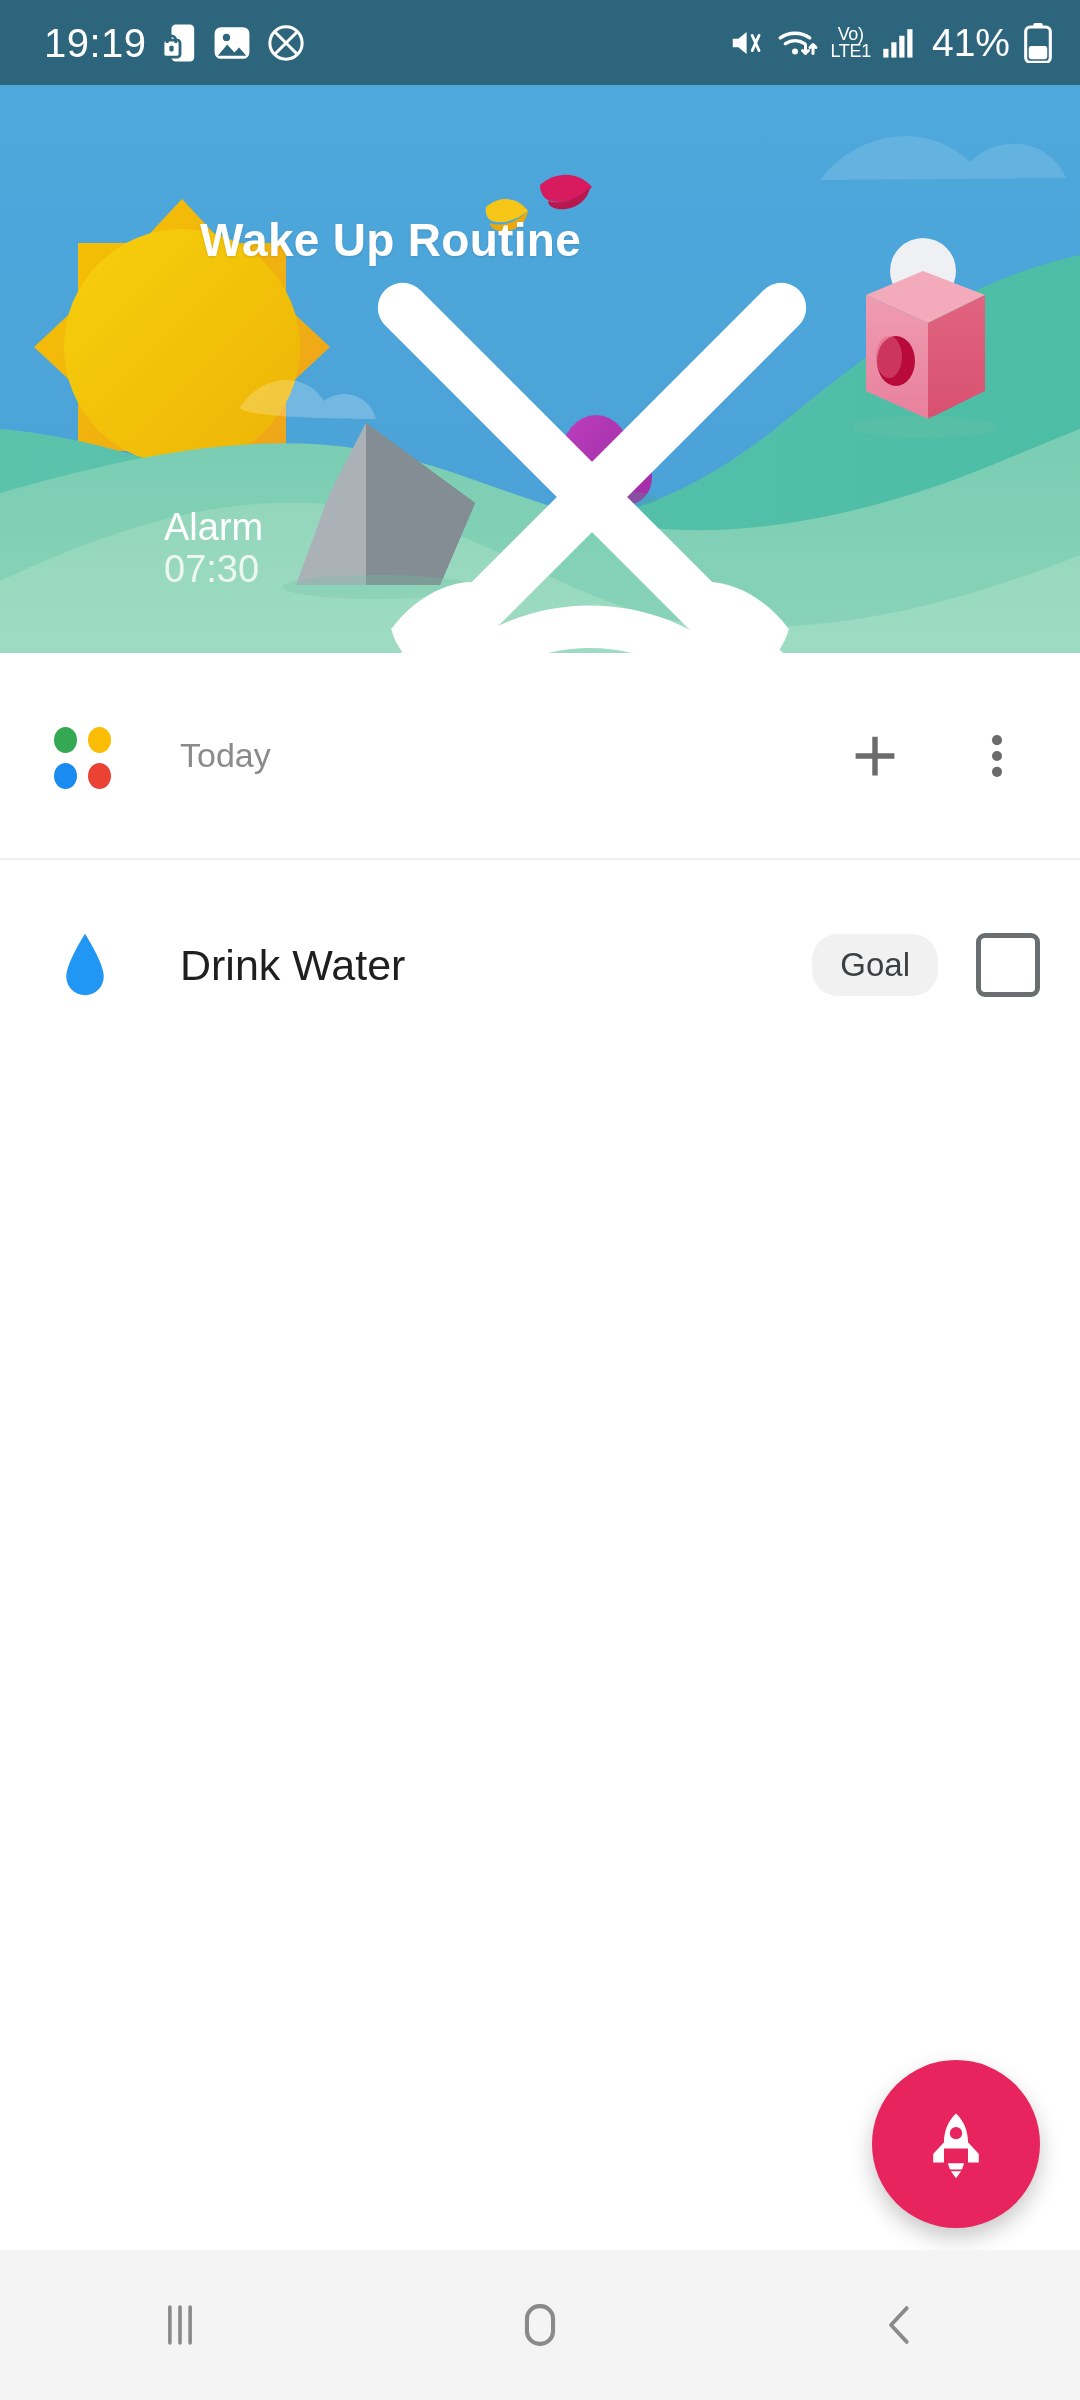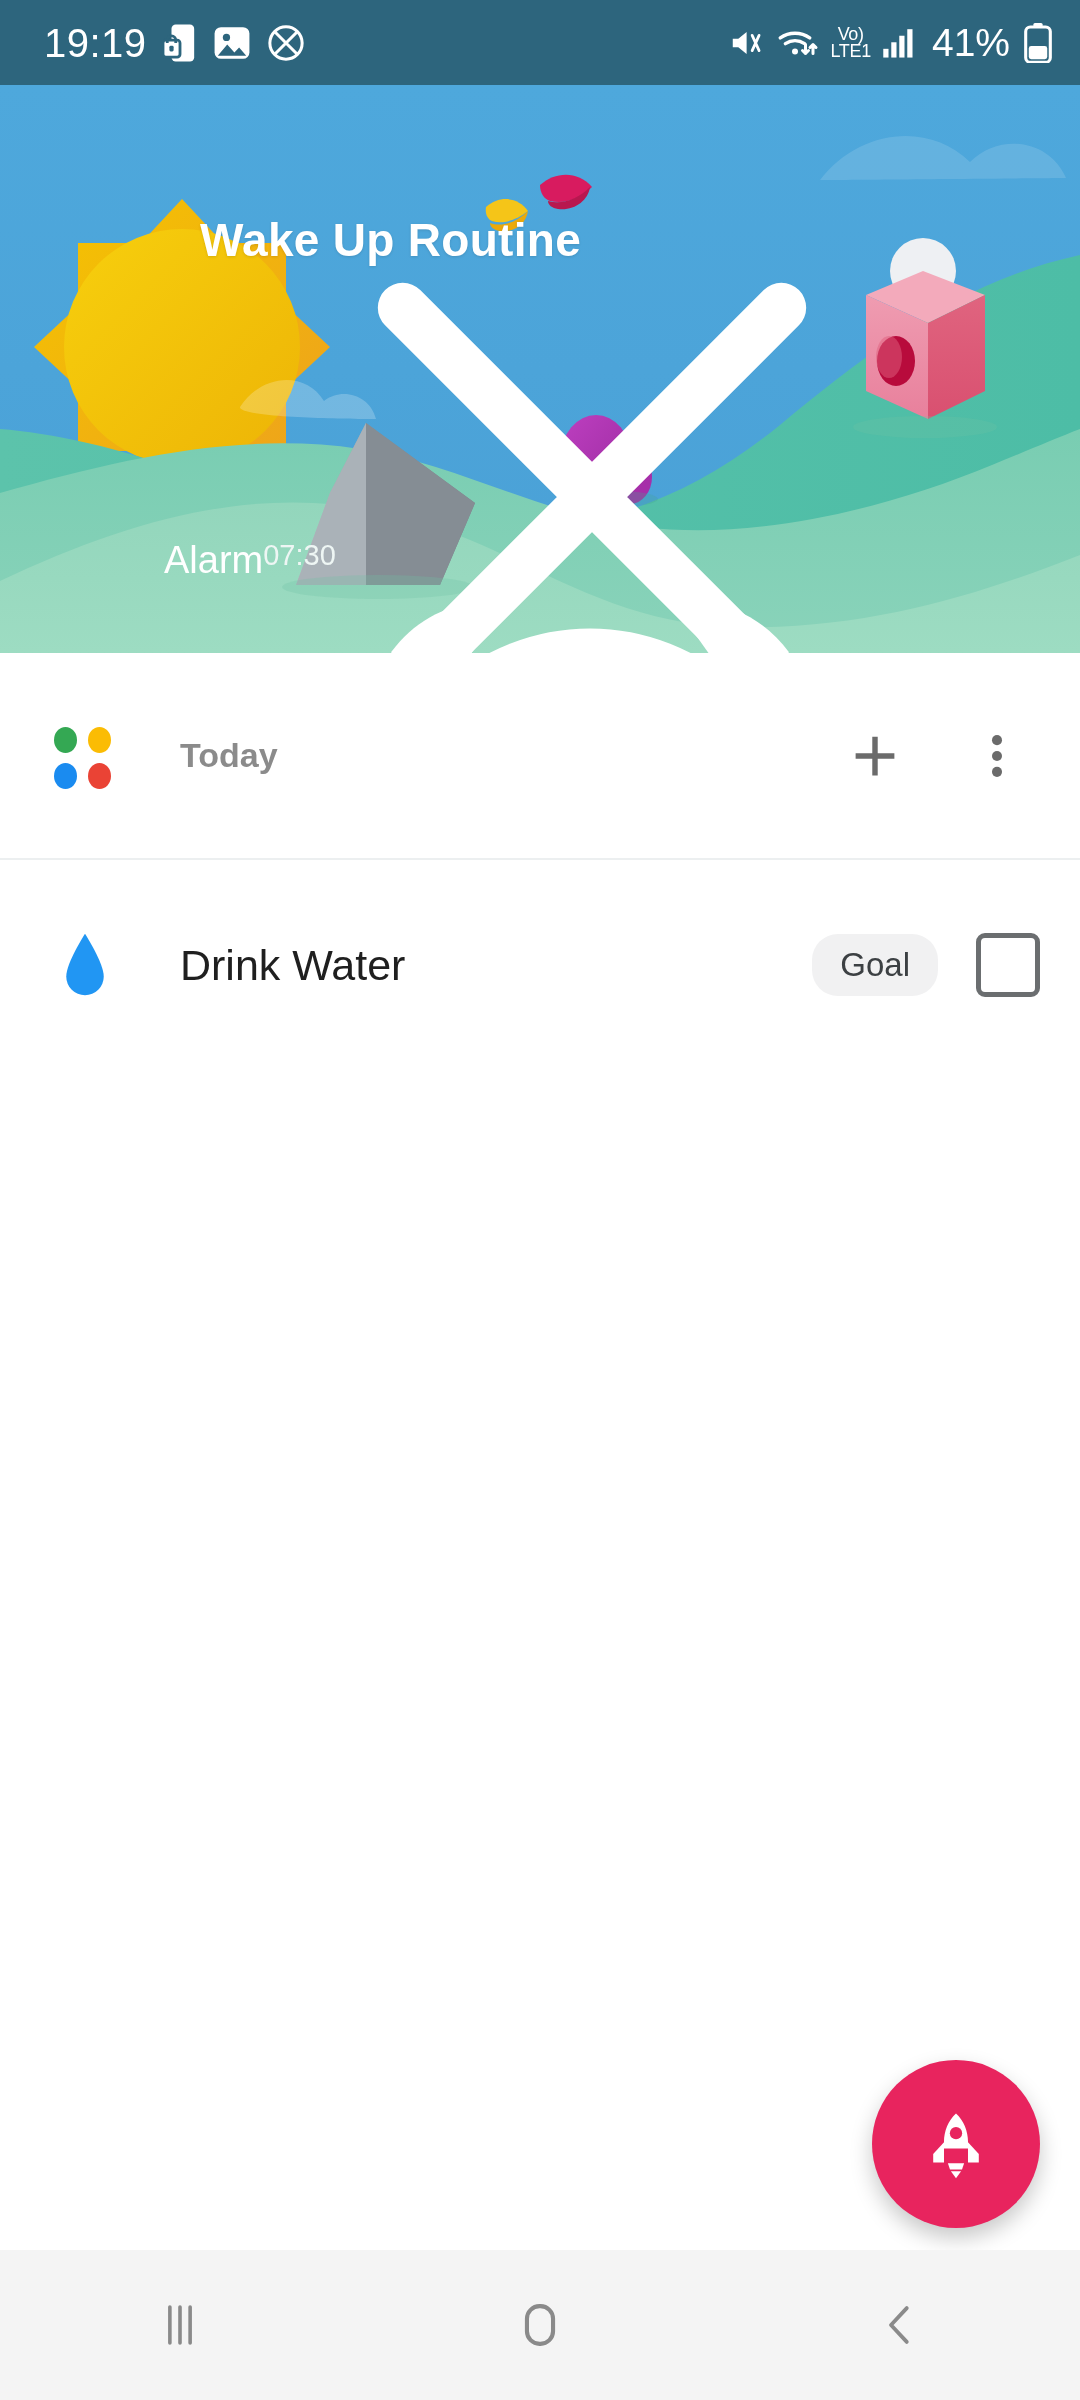--- a/index.html
+++ b/index.html
@@ -38,41 +38,41 @@
     text-shadow:0 1px 3px rgba(0,0,0,.12); z-index:6; white-space:nowrap;
   }
   .close-btn {
     position:absolute; top:128px; left:52px; width:56px; height:56px;
     display:flex; align-items:center; justify-content:center; z-index:7; cursor:pointer;
   }
   .alarm-wrap {
     position:absolute; left:50px; bottom:62px; display:flex; align-items:center; gap:52px; z-index:6;
   }
   .alarm-ico { width:62px; height:62px; display:flex; align-items:center; justify-content:center; }
-  .alarm-txt { display:flex; line-height:1.12; }
+  .alarm-txt { display:flex; flex-direction:column; line-height:1.12; }
   .alarm-label { font-size:38px; color:#ffffff; font-weight:400; }
-  .alarm-time  { font-size:29px; color:#eef6f4; font-weight:400; }
+  .alarm-time  { font-size:38px; color:#eef6f4; font-weight:400; }
 
   
   .content { position:absolute; top:653px; left:0; width:1080px; bottom:150px; background:#fff; }
 
   .group-row {
     position:relative; height:205px; width:1080px;
     display:flex; align-items:center; padding:0 40px 0 52px;
   }
   .dots4 { width:66px; height:66px; position:relative; flex:0 0 66px; }
   .dots4 i { position:absolute; width:23px; height:26px; border-radius:50%; display:block; }
   .dots4 .d-g { background:#34a853; left:2px;  top:4px; }
   .dots4 .d-y { background:#fbbc04; left:36px; top:4px; }
   .dots4 .d-b { background:#1a8bf0; left:2px;  top:40px; }
   .dots4 .d-r { background:#ea4335; left:36px; top:40px; }
 
   .group-txt { flex:1; display:flex; flex-direction:column; margin-left:62px; gap:8px; }
   .group-title { font-size:42px; color:#1f1f1f; font-weight:400; line-height:1.05; }
-  .group-sub { font-size:34px; color:#8b8b8b; font-weight:700; line-height:1.05; }
+  .group-sub { font-size:34px; color:#8b8b8b; font-weight:400; line-height:1.05; }
 
   .icon-btn { width:86px; height:86px; display:flex; align-items:center; justify-content:center; cursor:pointer; }
   .plus-btn { margin-right:36px; }
 
   .divider { height:2px; background:#eceff0; width:1080px; }
 
   .habit-row {
     position:relative; height:210px; width:1080px;
     display:flex; align-items:center; padding:0 40px 0 52px;
   }

